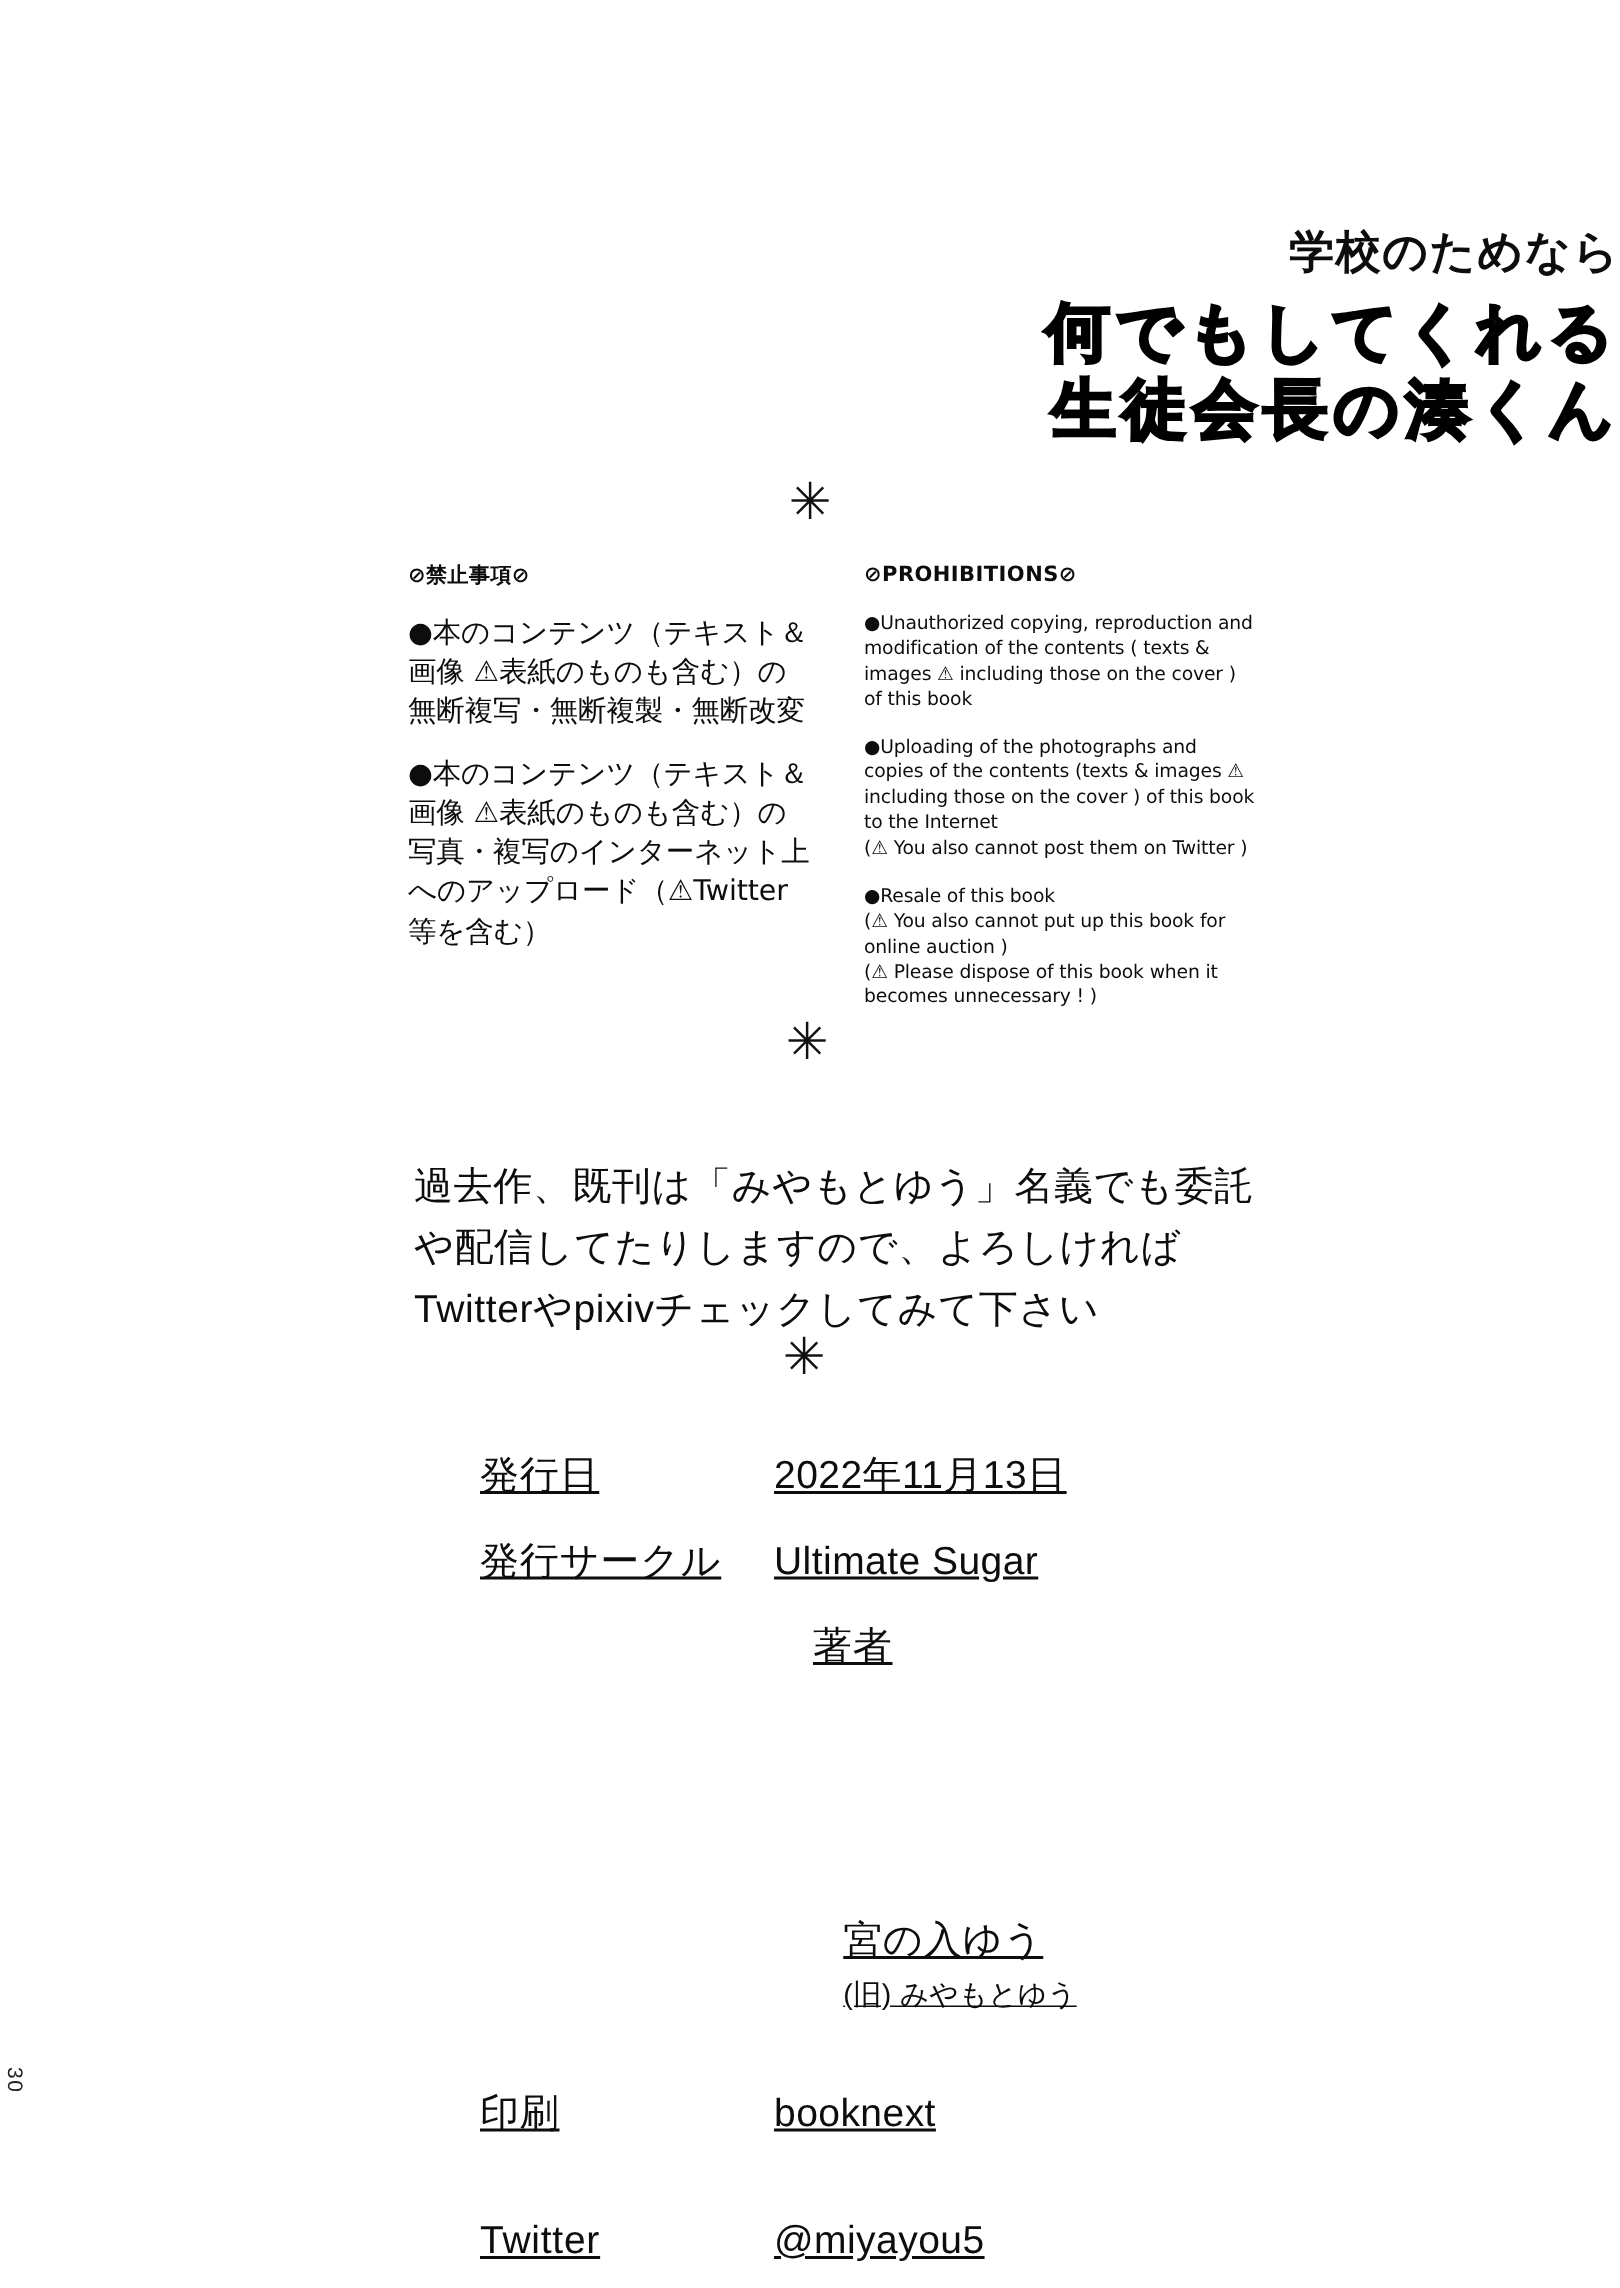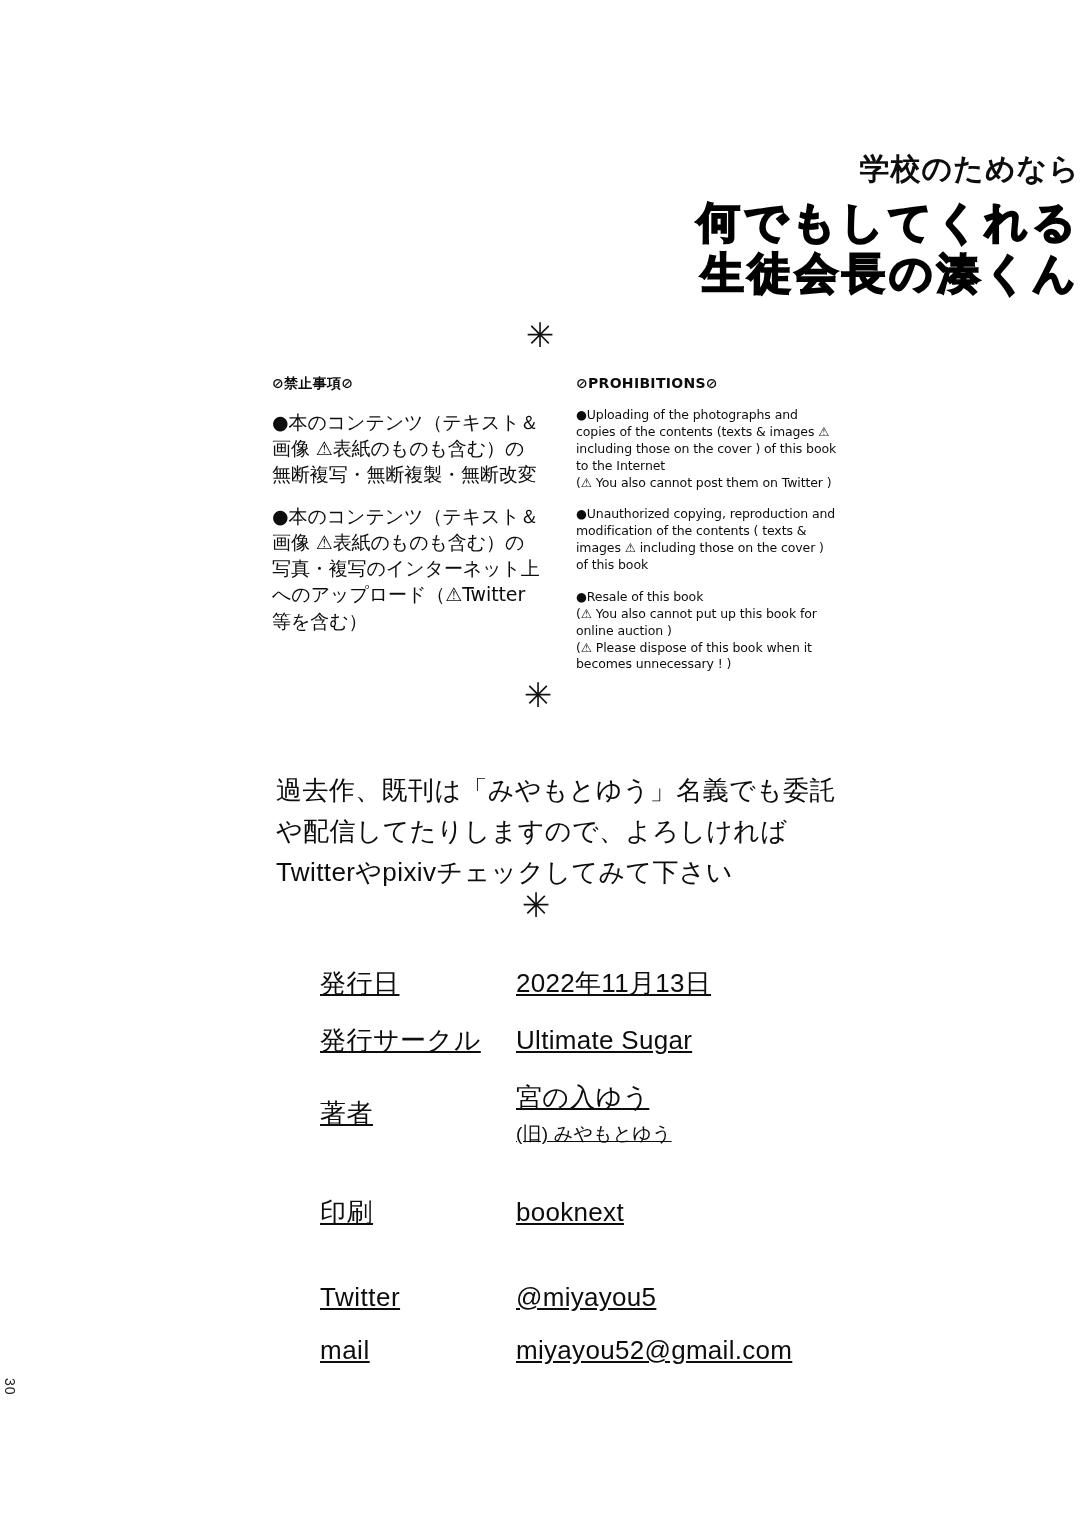--- a/index.html
+++ b/index.html
@@ -129,21 +129,21 @@
   }
   .colo-value {
     font-size: 26px;
     letter-spacing: 0.3px;
   }
   .colo-sub {
     font-size: 19px;
     margin-top: 6px;
     letter-spacing: 0.2px;
   }
-  .row-gap-lg { margin-bottom: 48px; }
+  .row-gap-lg { margin-bottom: 48px; flex-direction: column; }
   .row-gap-xl { margin-bottom: 52px; }
 
   
   .page-number {
     position: absolute;
     left: 2px;
     top: 1378px;
     font-size: 14px;
     color: #222;
     writing-mode: vertical-rl;
@@ -166,23 +166,23 @@
   <div class="sep sep-1">✳</div>
 
   <div class="prohibit">
     <div class="prohibit-col jp">
       <div class="ph-head">⊘禁止事項⊘</div>
       <div class="ph-item">●本のコンテンツ（テキスト＆画像 ⚠表紙のものも含む）の無断複写・無断複製・無断改変</div>
       <div class="ph-item">●本のコンテンツ（テキスト＆画像 ⚠表紙のものも含む）の写真・複写のインターネット上へのアップロード（⚠Twitter等を含む）</div>
     </div>
     <div class="prohibit-col en">
       <div class="ph-head">⊘PROHIBITIONS⊘</div>
+      <div class="ph-item">●Unauthorized copying, reproduction and modification of the contents ( texts &amp; images ⚠ including those on the cover ) of this book</div>
       <div class="ph-item" style="white-space:pre-line">●Uploading of the photographs and copies of the contents (texts &amp; images ⚠ including those on the cover ) of this book to the Internet
 (⚠ You also cannot post them on Twitter )</div>
-      <div class="ph-item">●Unauthorized copying, reproduction and modification of the contents ( texts &amp; images ⚠ including those on the cover ) of this book</div>
       <div class="ph-item" style="white-space:pre-line">●Resale of this book
 (⚠ You also cannot put up this book for online auction )
 (⚠ Please dispose of this book when it becomes unnecessary ! )</div>
     </div>
   </div>
 
   <div class="sep sep-2">✳</div>
 
   <div class="para">過去作、既刊は「みやもとゆう」名義でも委託や配信してたりしますので、よろしければTwitterやpixivチェックしてみて下さい</div>
 

